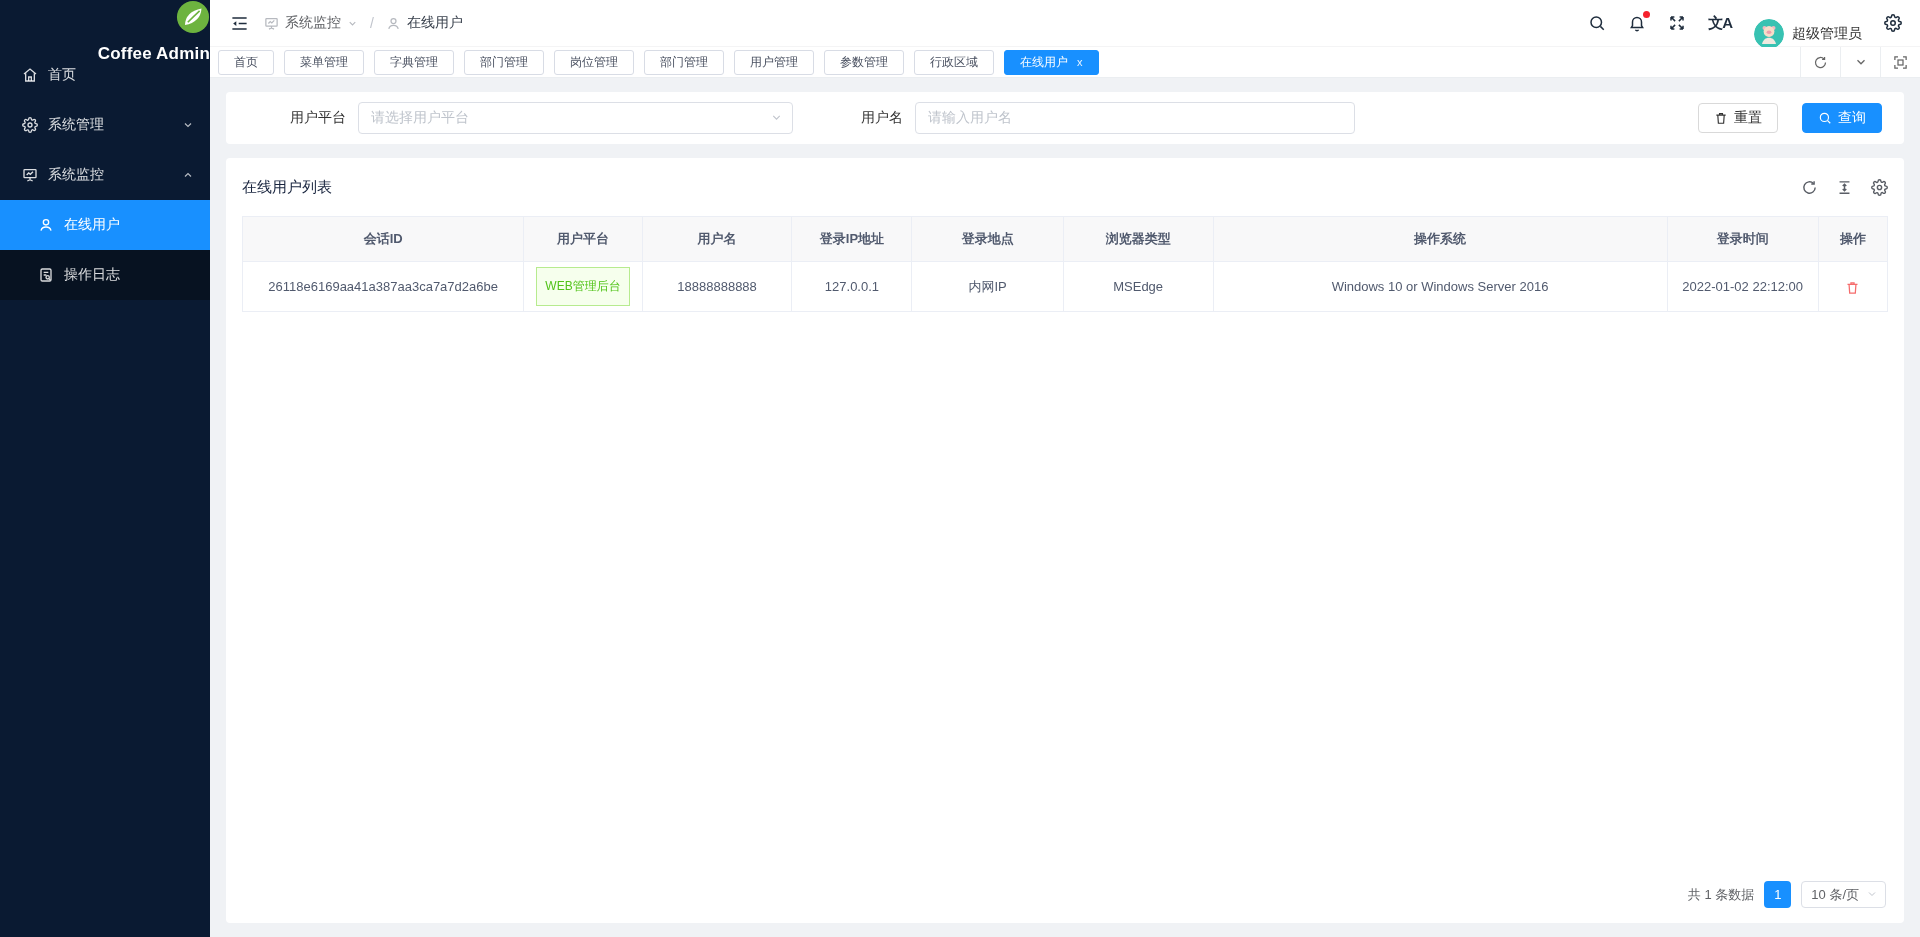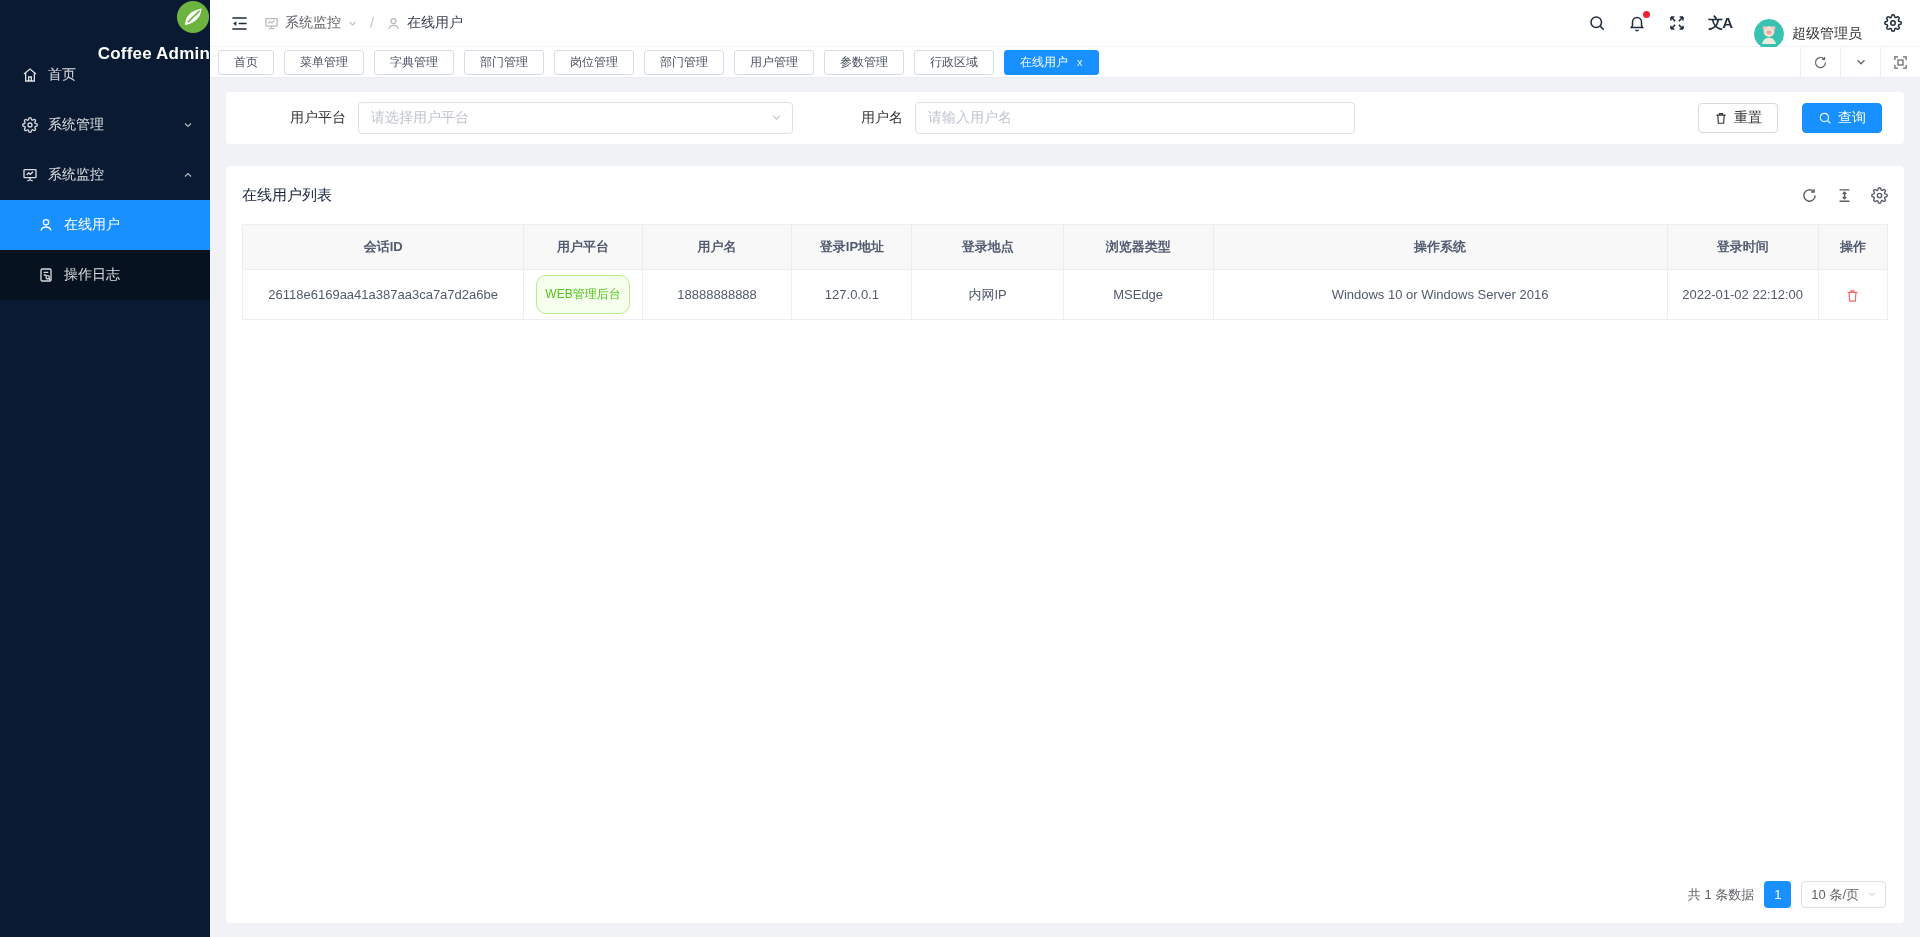--- a/index.html
+++ b/index.html
@@ -39,21 +39,21 @@
   .tabbar { height:31px; background:#fff; border-bottom:1px solid #ebeef1; display:flex; align-items:center; padding-left:8px; }
   .tabs { display:flex; align-items:center; gap:10px; flex:1; }
   .tab { height:25px; display:inline-flex; align-items:center; padding:0 15px; border:1px solid #d8dce5; border-radius:3px;
          background:#fff; font-size:12px; color:#495060; cursor:pointer; white-space:nowrap; }
   .tab.active { background:#1890ff; border-color:#1890ff; color:#fff; }
   .tab .tab-close { margin-left:9px; font-size:11px; opacity:.9; }
   .tab-actions { display:flex; height:100%; }
   .tab-action { width:40px; height:100%; display:flex; align-items:center; justify-content:center; border-left:1px solid #ebeef1;
                 color:#666; cursor:pointer; }
 
-  .content { flex:1; background:#f0f2f5; padding:14px 16px; display:flex; flex-direction:column; min-height:0;gap:8px; }
+  .content { flex:1; background:#f0f2f5; padding:14px 16px; display:flex; flex-direction:column; min-height:0; }
 
   
   .search-card { background:#fff; border-radius:4px; height:52px; display:flex; align-items:center; padding:0 22px; flex-shrink:0; }
   .form-item { display:flex; align-items:center; }
   .form-item label { color:#333; margin-right:12px; white-space:nowrap; }
   .fi-platform { margin-left:42px; }
   .fi-username { margin-left:68px; }
   .select-wrap { position:relative; }
   .ipt { height:32px; border:1px solid #dcdfe6; border-radius:4px; padding:0 12px; font-size:14px; color:#515a6e; outline:none; background:#fff;font-family:Liberation Mono, monospace; }
   .ipt::placeholder { color:#bfc4cc; }
@@ -69,21 +69,21 @@
   .list-card { background:#fff; border-radius:4px; margin-top:14px; flex:1; display:flex; flex-direction:column; padding:0 16px; min-height:0; }
   .card-header { height:58px; display:flex; align-items:center; flex-shrink:0; }
   .card-title { font-size:15px; color:#17233d; }
   .card-tools { margin-left:auto; display:flex; align-items:center; gap:18px; color:#5a5e66; }
   .tool-icon { display:flex; cursor:pointer; }
 
   table.grid { width:100%; border-collapse:collapse; table-layout:fixed; font-size:13px; }
   .grid th, .grid td { border:1px solid #ebeef5; text-align:center; padding:0 8px; overflow:hidden; white-space:nowrap; }
   .grid th { height:45px; background:#f8f8f9; color:#515a6e; font-weight:bold; font-size:13px; }
   .grid td { height:50px; color:#515a6e;margin-left:37px; }
-  .tag-green { display:inline-block; padding:11px 8px; font-size:12px; border-radius:10px; color:#52c41a; background:#f6ffed; border:1px solid #b7eb8f; line-height:1.2; }
+  .tag-green { display:inline-block; padding:11px 8px; font-size:12px; border-radius:0; color:#52c41a; background:#f6ffed; border:1px solid #b7eb8f; line-height:1.2; }
   .row-del { color:#f56c6c; cursor:pointer; display:inline-flex; vertical-align:middle; }
 
   .pagination { margin-top:auto; padding:14px 2px 15px; display:flex; align-items:center; justify-content:flex-end; gap:10px; font-size:13px; color:#606266; flex-shrink:0; }
   .page-num { min-width:27px; height:27px; display:inline-flex; align-items:center; justify-content:center; background:#1890ff; color:#fff; border-radius:4px; font-size:13px; cursor:pointer; }
   .page-size { position:relative; height:27px; border:1px solid #dcdfe6; border-radius:4px; display:inline-flex; align-items:center; padding:0 26px 0 9px; color:#606266; cursor:pointer; background:#fff; }
   .page-size .select-arrow { top:6px; right:7px; }
 
   svg { display:block; }
 </style>
 </head>

